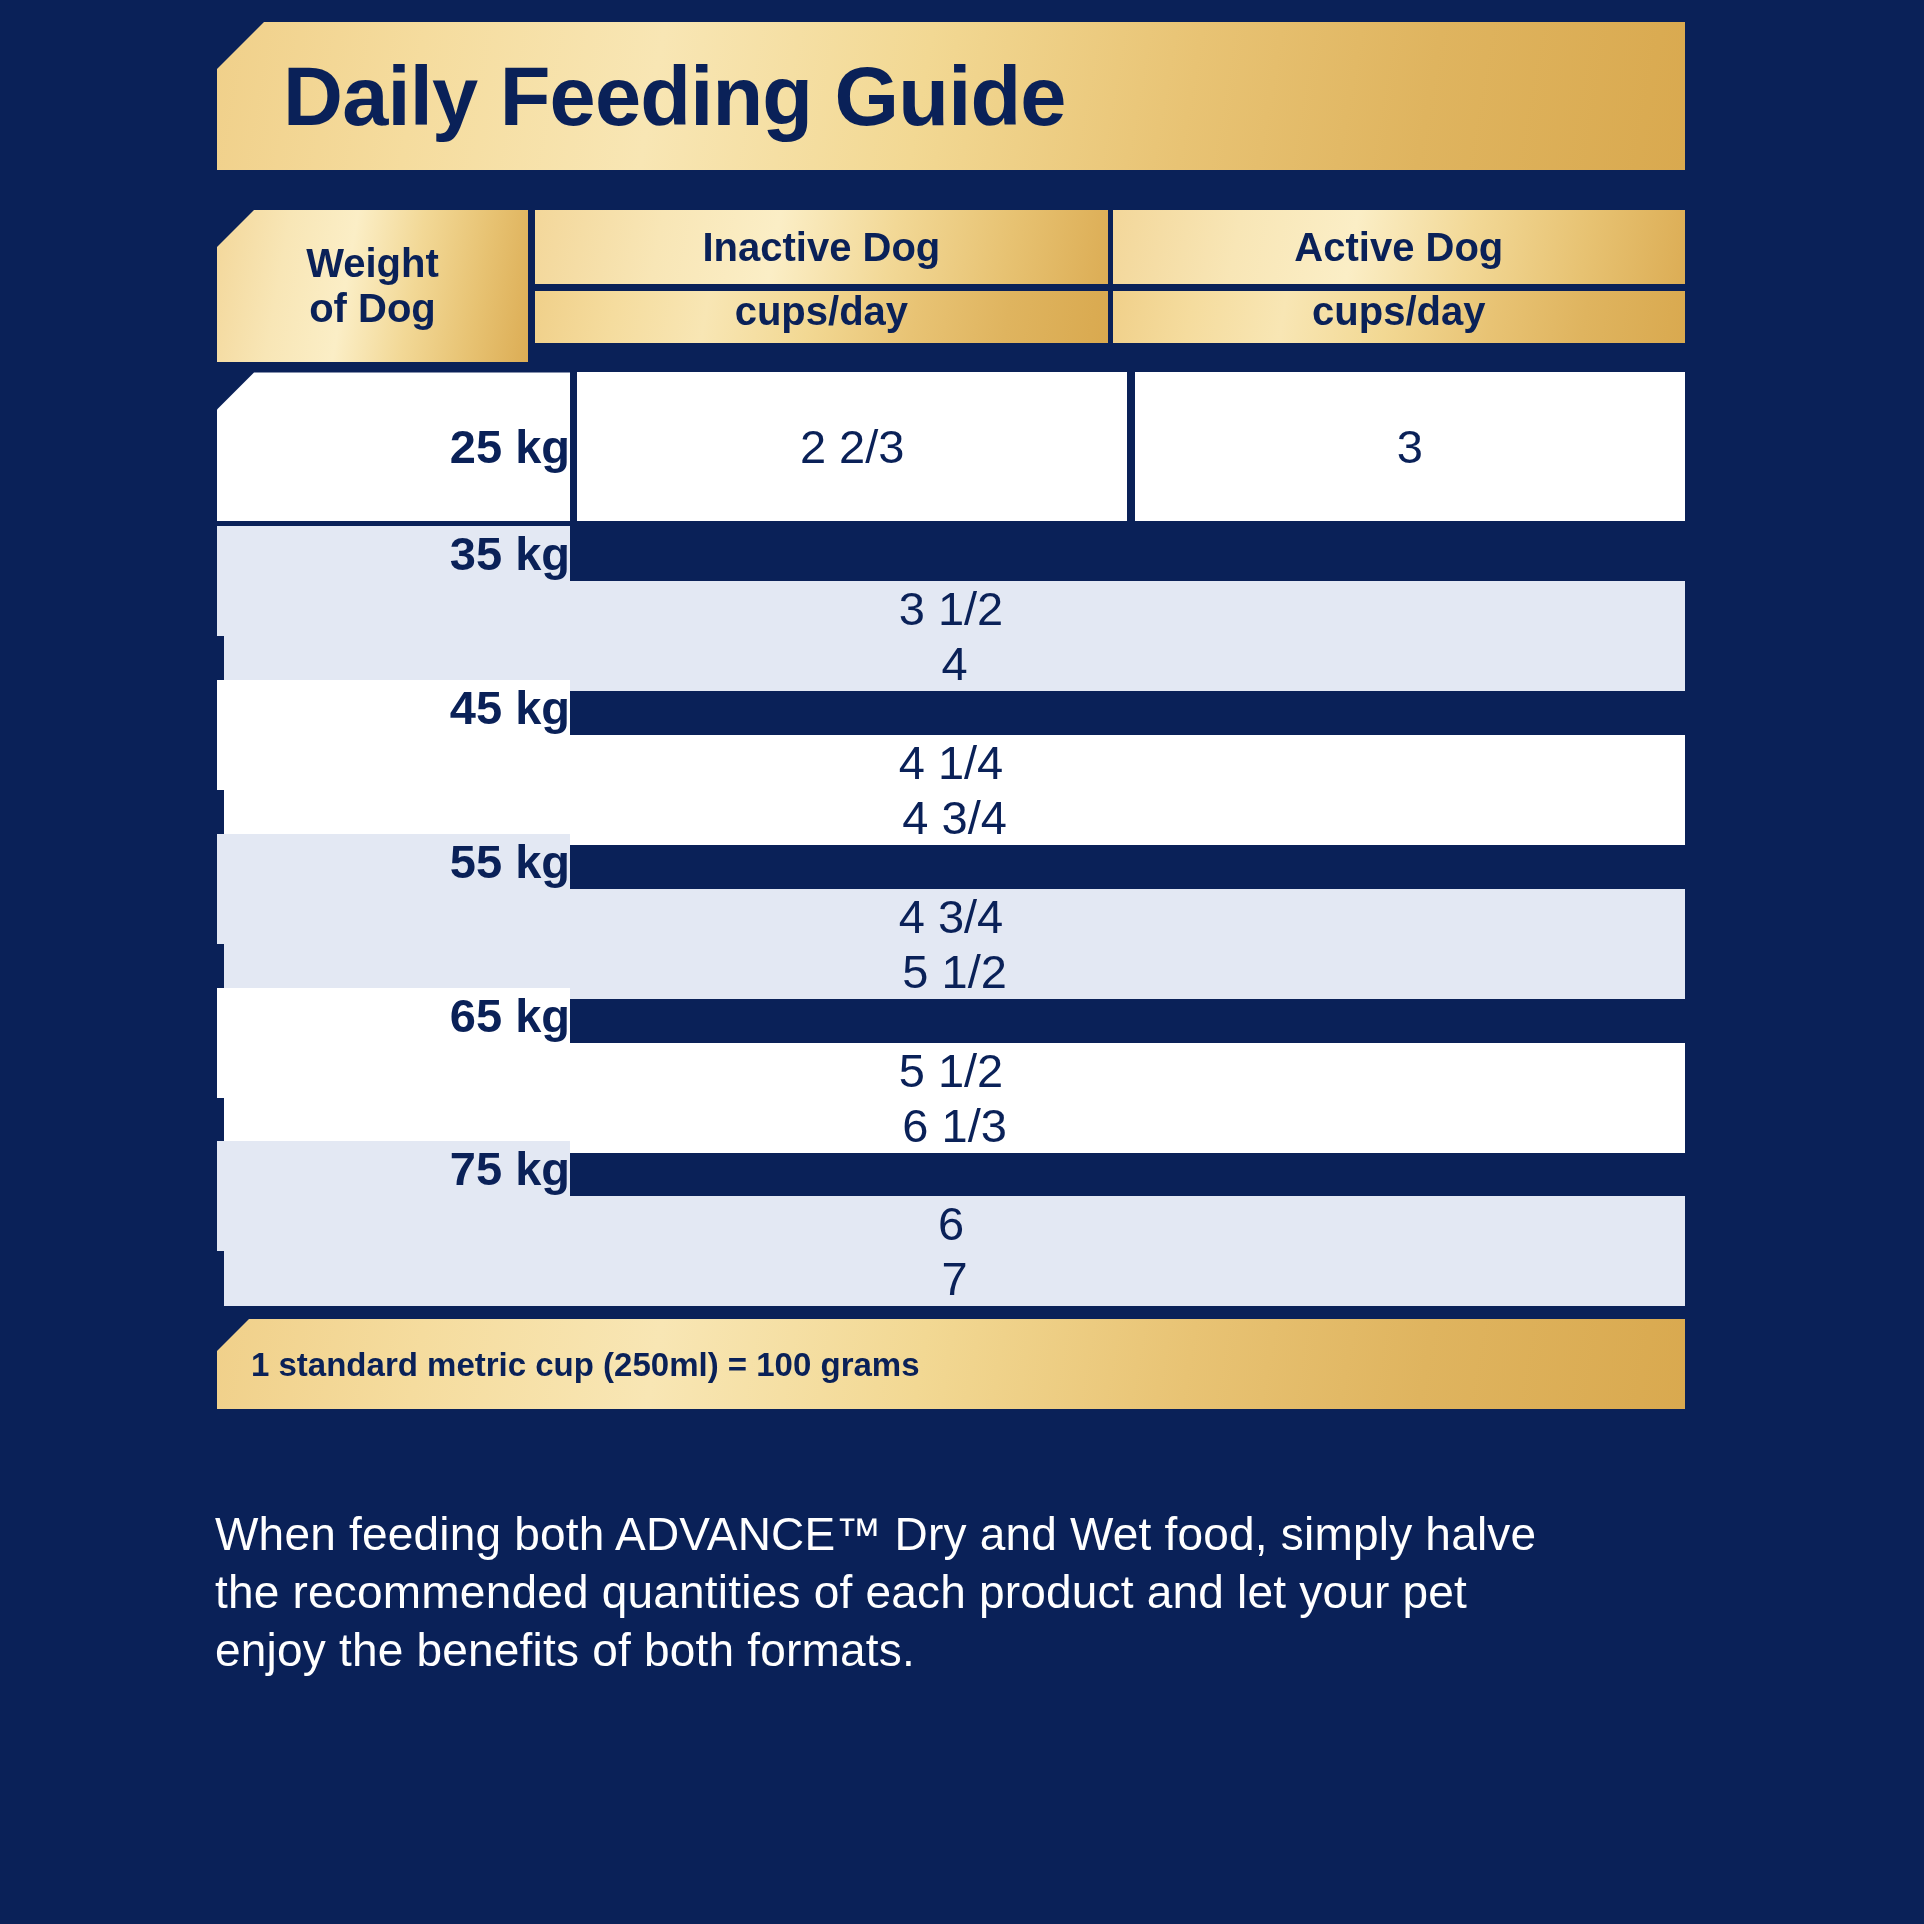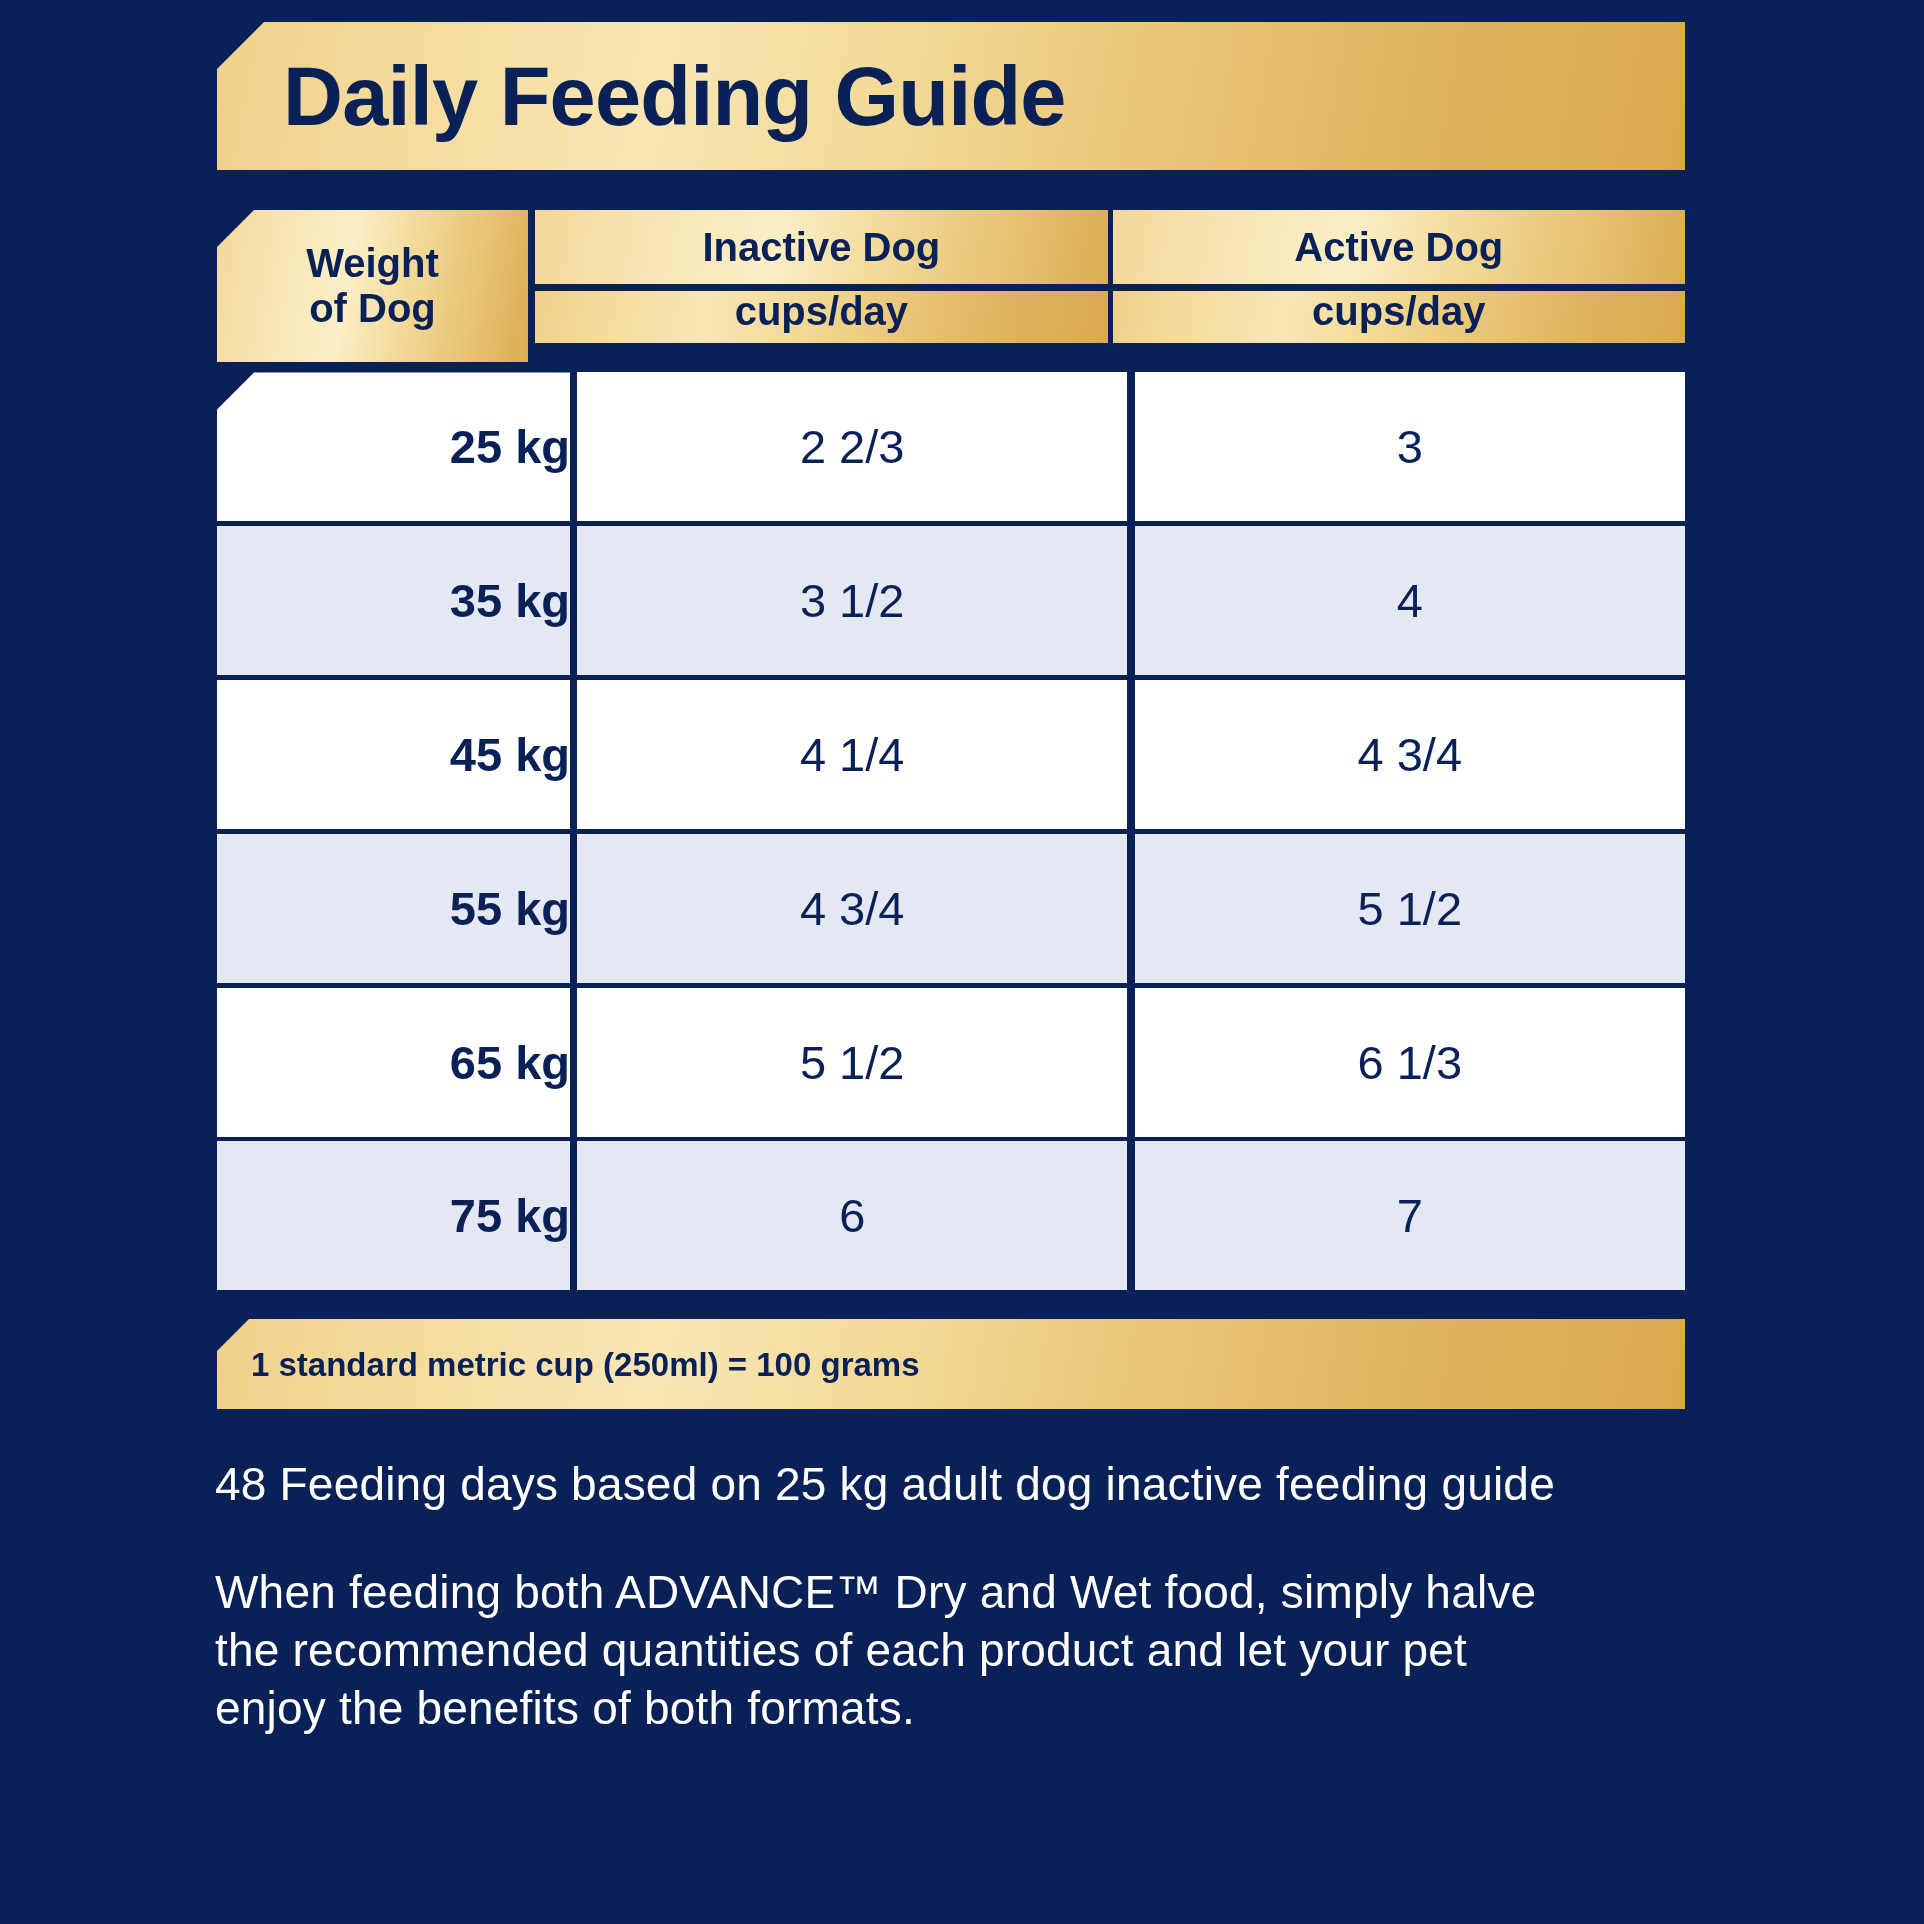--- a/index.html
+++ b/index.html
@@ -64,21 +64,21 @@
     height:52px; margin-top:7.2px;
     display:flex; align-items:flex-start; justify-content:center;
   }
   .th-top span, .th-bot span {
     color:#0a2158; font-size:40px; font-weight:bold; line-height:1;
   }
 
   
   .tbody { margin-top:10.4px; }
   .trow { display:flex; height:149px; }
-  .trow + .trow { margin-top:4.8px; }
+  .trow + .trow { margin-top:4.8px;flex-direction:column; }
 
   .cell {
     display:flex; align-items:center; justify-content:center;
     background:#ffffff;
   }
   .cell.alt { background:#e3e8f3; }
 
   .c-weight { width:353px; margin-right:7px;justify-content:flex-end; }
   .c-val    { flex:1; }
   .c-val + .c-val { margin-left:7.2px; }
@@ -233,18 +233,17 @@
       </div>
 
     </div>
   </div>
 
   <div class="note-banner gold">
     <div class="note-text">1 standard metric cup (250ml) = 100 grams</div>
   </div>
 
   <div class="footer">
-    <p class="fp">48 Feeding days based on 25 kg adult dog inactive feeding guide</p>
     <p class="fp fp2">When feeding both ADVANCE™ Dry and Wet food, simply halve the recommended quantities of each product and let your pet enjoy the benefits of both formats.</p>
   </div>
 
 </div>
 
 
 </body></html>

